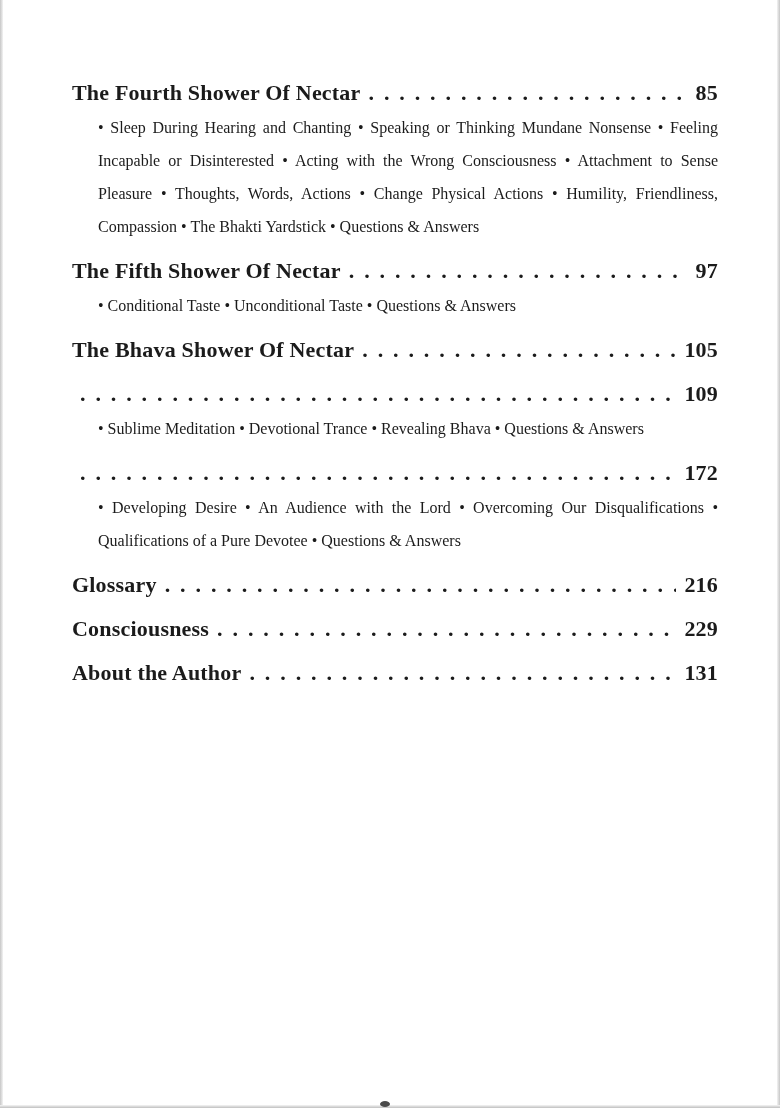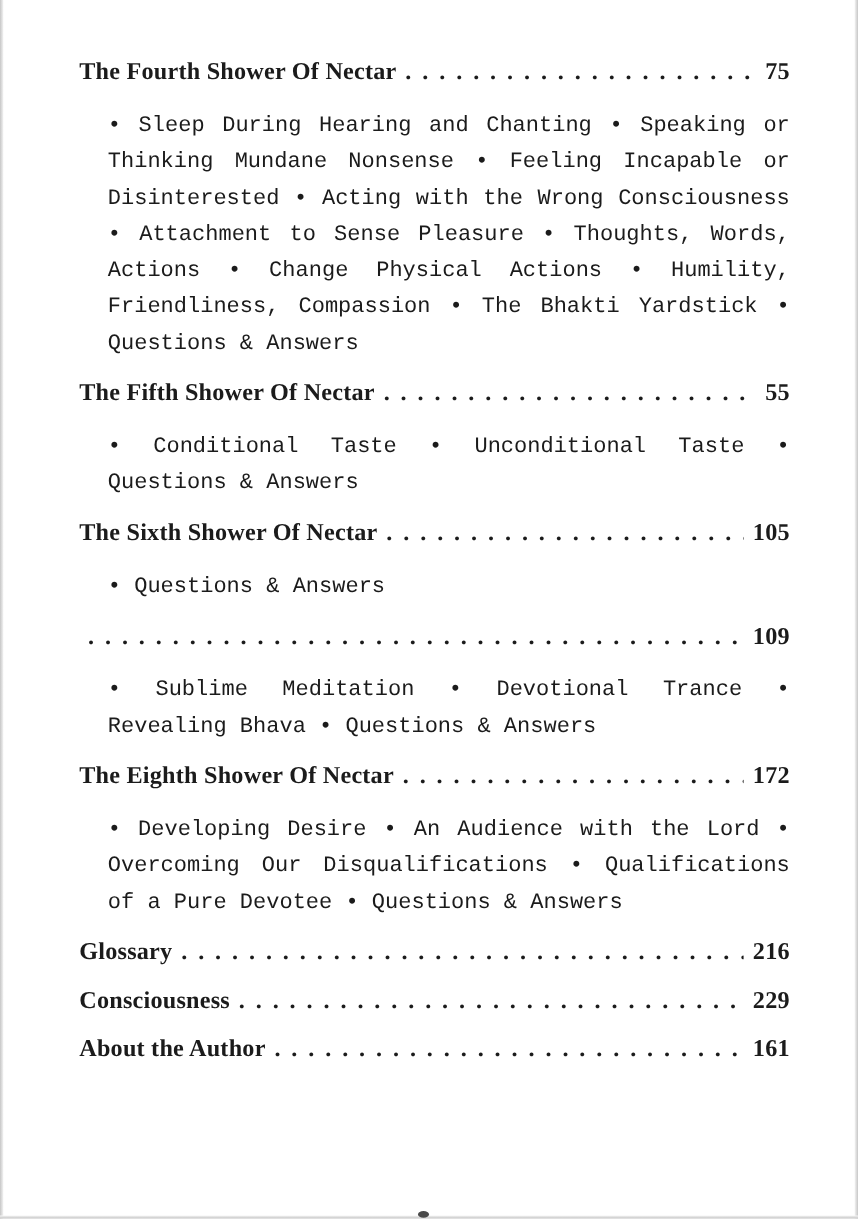--- a/index.html
+++ b/index.html
@@ -14,21 +14,21 @@
     position: relative;
     width: 780px;
     height: 1108px;
     background: #ffffff;
     overflow: hidden;
     color: #1b1b1b;
   }
   .content {
     position: absolute;
     left: 72px;
-    top: 48px;
+    top: 76px;
     width: 646px;
   }
   .toc-entry {
     margin-bottom: 11px;
   }
   .toc-heading {
     display: flex;
     align-items: baseline;
     font-weight: bold;
     font-size: 22px;
@@ -43,27 +43,26 @@
     overflow: hidden;
     white-space: nowrap;
     margin: 0 8px;
     font-weight: bold;
     word-spacing: 4px;
   }
   .toc-page {
     white-space: nowrap;
   }
   .toc-topics {
-    margin: 17px 0 0 0;
+    margin: 2px 0 0 0;
     padding-left: 26px;
-    font-size: 20px;
+    font-size: 16px;
     line-height: 33px;
     text-align: justify;
     text-justify: inter-word;
-    font-family: Liberation Mono, monospace;
   }
   
   .scan-edge-left {
     position: absolute;
     left: 0; top: 0;
     width: 3px; height: 100%;
     background: linear-gradient(to right, #c6c6c6, #f3f3f3);
   }
   .scan-edge-right {
     position: absolute;
@@ -90,54 +89,52 @@
 </head>
 <body>
 
 <div class="sheet">
   <div class="content">
     <div id="toc-list">
   <div class="toc-entry">
     <div class="toc-heading">
       <span class="toc-title">The Fourth Shower Of Nectar</span>
       <span class="toc-dots">. . . . . . . . . . . . . . . . . . . . . . . . . . . . . . . . . . . . . . . . . . . . . . . . . . . . . . . . . . . . . . . . . . . . . . . . . . . . . . . . </span>
-      <span class="toc-page">75</span>
+      <span class="toc-page">85</span>
     </div>
     <p class="toc-topics">• Sleep During Hearing and Chanting • Speaking or Thinking Mundane Nonsense • Feeling Incapable or Disinterested • Acting with the Wrong Consciousness • Attachment to Sense Pleasure • Thoughts, Words, Actions • Change Physical Actions • Humility, Friendliness, Compassion • The Bhakti Yardstick • Questions &amp; Answers</p>
   </div>
 
   <div class="toc-entry">
     <div class="toc-heading">
       <span class="toc-title">The Fifth Shower Of Nectar</span>
       <span class="toc-dots">. . . . . . . . . . . . . . . . . . . . . . . . . . . . . . . . . . . . . . . . . . . . . . . . . . . . . . . . . . . . . . . . . . . . . . . . . . . . . . . . </span>
-      <span class="toc-page">55</span>
+      <span class="toc-page">97</span>
     </div>
     <p class="toc-topics">• Conditional Taste • Unconditional Taste • Questions &amp; Answers</p>
   </div>
 
   <div class="toc-entry">
     <div class="toc-heading">
-      <span class="toc-title">The Sixth Shower Of Nectar</span>
+      <span class="toc-title">The Bhava Shower Of Nectar</span>
       <span class="toc-dots">. . . . . . . . . . . . . . . . . . . . . . . . . . . . . . . . . . . . . . . . . . . . . . . . . . . . . . . . . . . . . . . . . . . . . . . . . . . . . . . . </span>
       <span class="toc-page">105</span>
     </div>
-    <p class="toc-topics">• Questions &amp; Answers</p>
   </div>
 
   <div class="toc-entry">
     <div class="toc-heading">
       <span class="toc-dots">. . . . . . . . . . . . . . . . . . . . . . . . . . . . . . . . . . . . . . . . . . . . . . . . . . . . . . . . . . . . . . . . . . . . . . . . . . . . . . . . </span>
       <span class="toc-page">109</span>
     </div>
     <p class="toc-topics">• Sublime Meditation • Devotional Trance • Revealing Bhava • Questions &amp; Answers</p>
   </div>
 
   <div class="toc-entry">
     <div class="toc-heading">
-      <span class="toc-title">The Eighth Shower Of Nectar</span>
       <span class="toc-dots">. . . . . . . . . . . . . . . . . . . . . . . . . . . . . . . . . . . . . . . . . . . . . . . . . . . . . . . . . . . . . . . . . . . . . . . . . . . . . . . . </span>
       <span class="toc-page">172</span>
     </div>
     <p class="toc-topics">• Developing Desire • An Audience with the Lord • Overcoming Our Disqualifications • Qualifications of a Pure Devotee • Questions &amp; Answers</p>
   </div>
 
   <div class="toc-entry">
     <div class="toc-heading">
       <span class="toc-title">Glossary</span>
       <span class="toc-dots">. . . . . . . . . . . . . . . . . . . . . . . . . . . . . . . . . . . . . . . . . . . . . . . . . . . . . . . . . . . . . . . . . . . . . . . . . . . . . . . . </span>
@@ -152,21 +149,21 @@
       <span class="toc-dots">. . . . . . . . . . . . . . . . . . . . . . . . . . . . . . . . . . . . . . . . . . . . . . . . . . . . . . . . . . . . . . . . . . . . . . . . . . . . . . . . </span>
       <span class="toc-page">229</span>
     </div>
 
   </div>
 
   <div class="toc-entry">
     <div class="toc-heading">
       <span class="toc-title">About the Author</span>
       <span class="toc-dots">. . . . . . . . . . . . . . . . . . . . . . . . . . . . . . . . . . . . . . . . . . . . . . . . . . . . . . . . . . . . . . . . . . . . . . . . . . . . . . . . </span>
-      <span class="toc-page">161</span>
+      <span class="toc-page">131</span>
     </div>
 
   </div>
 </div>
   </div>
   <div class="scan-edge-left"></div>
   <div class="scan-edge-right"></div>
   <div class="scan-edge-bottom"></div>
   <div class="scan-mark"></div>
 </div>

